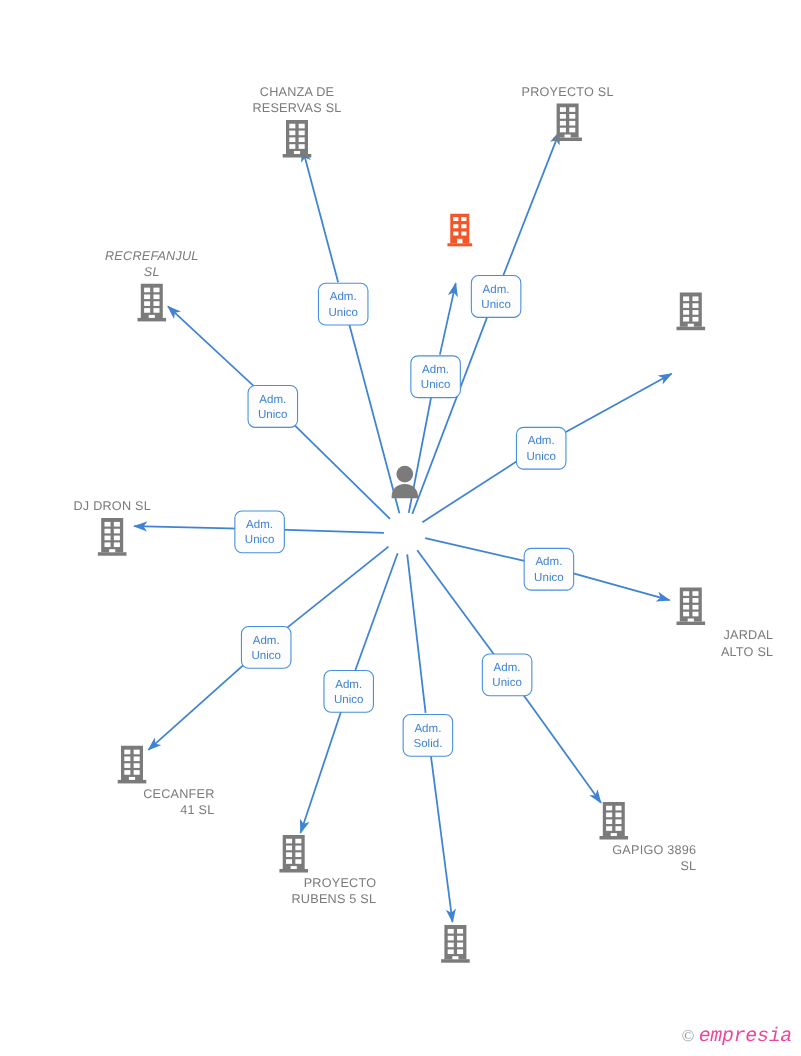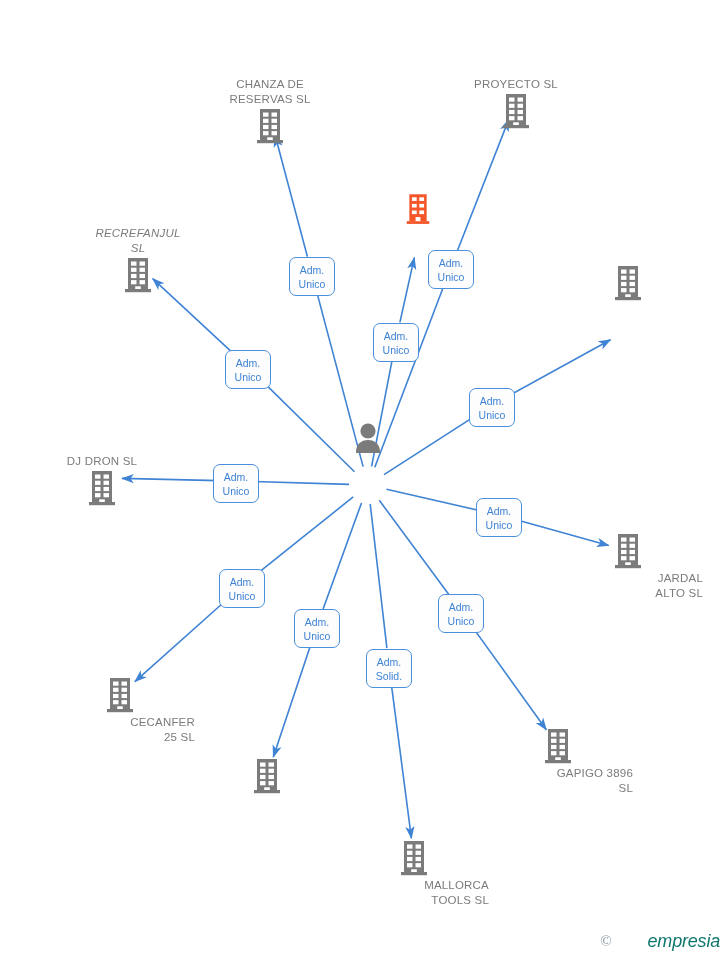--- a/index.html
+++ b/index.html
@@ -93,25 +93,24 @@
     gap: 4px;
     user-select: none;
   }
   #watermark .wm-c {
     font-size: 15px;
     color: #8a9aa3;
     font-family: "Liberation Serif", serif;
   }
   #watermark .wm-name {
     font-size: 18px;
-    color: #0f766e;
-    font-family: Liberation Sans, sans-serif;
+    color: #ec4899;
+    font-family: Liberation Mono, monospace;
     font-style: italic;
     letter-spacing: -0.2px;
-    margin-left: 32px;
   }
 </style>
 </head>
 <body>
 
 <div id="graph-canvas">
 
   <svg id="edge-layer" viewBox="0 0 728 960" width="728" height="960">
     <defs>
       <marker id="arrowhead" markerWidth="9" markerHeight="9" refX="7.4" refY="3.1" orient="auto" markerUnits="strokeWidth">
@@ -270,21 +269,21 @@
           <rect x="16.5" y="5.5" width="5.5" height="4.2" fill="#ffffff"></rect>
           <rect x="8" y="11.7" width="5.5" height="4.2" fill="#ffffff"></rect>
           <rect x="16.5" y="11.7" width="5.5" height="4.2" fill="#ffffff"></rect>
           <rect x="8" y="17.9" width="5.5" height="4.2" fill="#ffffff"></rect>
           <rect x="16.5" y="17.9" width="5.5" height="4.2" fill="#ffffff"></rect>
           <rect x="8" y="24.1" width="5.5" height="4.2" fill="#ffffff"></rect>
           <rect x="16.5" y="24.1" width="5.5" height="4.2" fill="#ffffff"></rect>
           <rect x="12.2" y="30.3" width="5.6" height="2.6999999999999993" fill="#ffffff"></rect>
         </svg>
         <div class="node-label below">CECANFER
-25  SL</div>
+41  SL</div>
       </div>
       <div class="node" style="left: 558px; top: 727px;">
         <svg width="30" height="38" viewBox="0 0 30 38" class="node-icon">
           <path fill="#7b7b7b" d="M5,2 H25 V33 H5 Z"></path>
           <rect x="2" y="33" width="26" height="3.2" fill="#7b7b7b"></rect>
           <rect x="8" y="5.5" width="5.5" height="4.2" fill="#ffffff"></rect>
           <rect x="16.5" y="5.5" width="5.5" height="4.2" fill="#ffffff"></rect>
           <rect x="8" y="11.7" width="5.5" height="4.2" fill="#ffffff"></rect>
           <rect x="16.5" y="11.7" width="5.5" height="4.2" fill="#ffffff"></rect>
           <rect x="8" y="17.9" width="5.5" height="4.2" fill="#ffffff"></rect>
@@ -303,37 +302,37 @@
           <rect x="8" y="5.5" width="5.5" height="4.2" fill="#ffffff"></rect>
           <rect x="16.5" y="5.5" width="5.5" height="4.2" fill="#ffffff"></rect>
           <rect x="8" y="11.7" width="5.5" height="4.2" fill="#ffffff"></rect>
           <rect x="16.5" y="11.7" width="5.5" height="4.2" fill="#ffffff"></rect>
           <rect x="8" y="17.9" width="5.5" height="4.2" fill="#ffffff"></rect>
           <rect x="16.5" y="17.9" width="5.5" height="4.2" fill="#ffffff"></rect>
           <rect x="8" y="24.1" width="5.5" height="4.2" fill="#ffffff"></rect>
           <rect x="16.5" y="24.1" width="5.5" height="4.2" fill="#ffffff"></rect>
           <rect x="12.2" y="30.3" width="5.6" height="2.6999999999999993" fill="#ffffff"></rect>
         </svg>
+        <div class="node-label below">PROYECTO
+RUBENS 5  SL</div>
       </div>
       <div class="node" style="left: 414px; top: 839px;">
         <svg width="30" height="38" viewBox="0 0 30 38" class="node-icon">
           <path fill="#7b7b7b" d="M5,2 H25 V33 H5 Z"></path>
           <rect x="2" y="33" width="26" height="3.2" fill="#7b7b7b"></rect>
           <rect x="8" y="5.5" width="5.5" height="4.2" fill="#ffffff"></rect>
           <rect x="16.5" y="5.5" width="5.5" height="4.2" fill="#ffffff"></rect>
           <rect x="8" y="11.7" width="5.5" height="4.2" fill="#ffffff"></rect>
           <rect x="16.5" y="11.7" width="5.5" height="4.2" fill="#ffffff"></rect>
           <rect x="8" y="17.9" width="5.5" height="4.2" fill="#ffffff"></rect>
           <rect x="16.5" y="17.9" width="5.5" height="4.2" fill="#ffffff"></rect>
           <rect x="8" y="24.1" width="5.5" height="4.2" fill="#ffffff"></rect>
           <rect x="16.5" y="24.1" width="5.5" height="4.2" fill="#ffffff"></rect>
           <rect x="12.2" y="30.3" width="5.6" height="2.6999999999999993" fill="#ffffff"></rect>
         </svg>
-        <div class="node-label below">MALLORCA
-TOOLS  SL</div>
       </div>
     </div>
 
   <div id="edge-label-layer">
       <div class="edge-label" style="left: 396px; top: 340px; border-color: rgb(74, 143, 219); color: rgb(63, 131, 212);">Adm.
 Unico</div>
       <div class="edge-label" style="left: 312px; top: 274px; border-color: rgb(74, 143, 219); color: rgb(63, 131, 212);">Adm.
 Unico</div>
       <div class="edge-label" style="left: 451px; top: 267px; border-color: rgb(74, 143, 219); color: rgb(63, 131, 212);">Adm.
 Unico</div>

